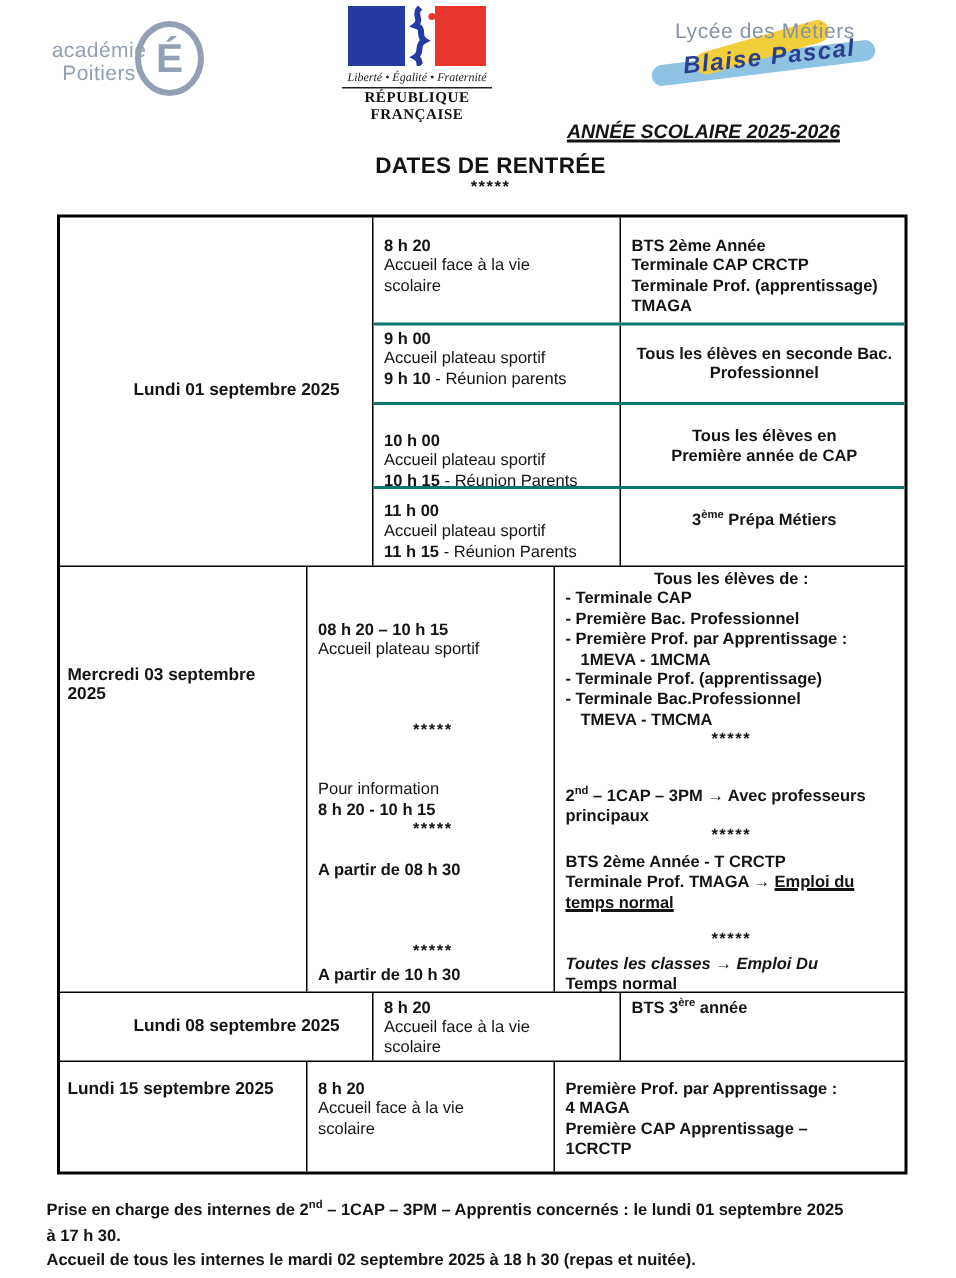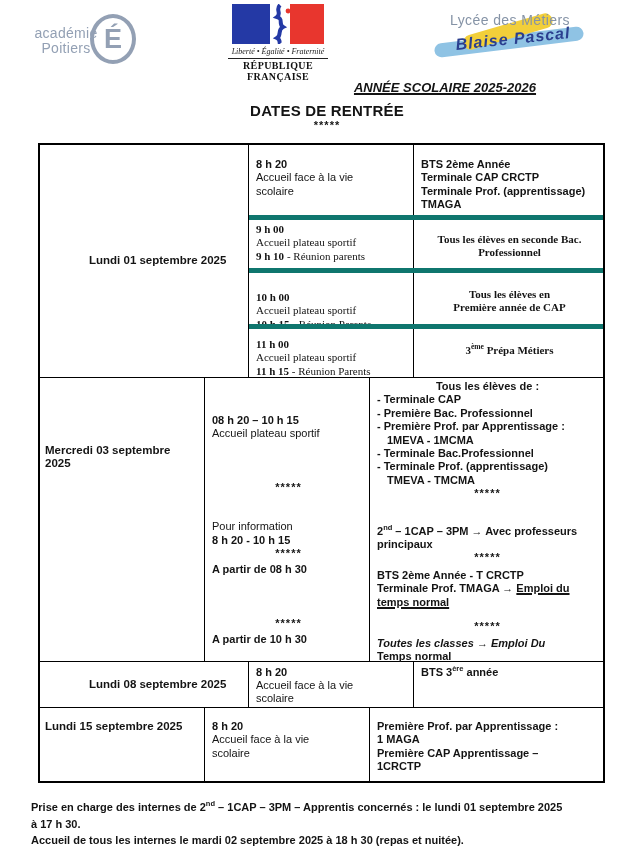--- a/index.html
+++ b/index.html
@@ -32,39 +32,39 @@
   .sw-blue{position:absolute;left:2px;top:27px;width:150px;height:14px;background:var(--swoosh_blue);
            border-radius:8px;transform:rotate(-7deg);}
   .sw-yellow{position:absolute;left:30px;top:16px;width:92px;height:15px;background:var(--swoosh_yellow);
              border-radius:8px;transform:rotate(-16deg);}
   .lycee-title{position:absolute;left:0;top:4px;width:156px;text-align:center;
                color:var(--lycee_gray);font-size:14px;letter-spacing:.4px;}
   .lycee-name{position:absolute;left:16px;top:22px;width:130px;text-align:center;color:var(--lycee_blue);
               font-size:16px;font-weight:bold;font-style:italic;letter-spacing:1px;transform:rotate(-6deg);}
 
   
-  .year-title{position:absolute;left:330px;top:80px;width:230px;text-align:center;
+  .year-title{position:absolute;left:330px;top:80px;width:230px;text-align:right;
               font-size:13px;font-weight:bold;font-style:italic;text-decoration:underline;
               text-decoration-thickness:1.5px;}
   .main-title{position:absolute;left:0;top:102px;width:654px;text-align:center;
               font-size:15px;font-weight:bold;letter-spacing:.2px;}
   .main-stars{position:absolute;left:0;top:119px;width:654px;text-align:center;
               font-size:11px;font-weight:bold;letter-spacing:1px;}
 
   
   .tbl{position:absolute;left:38px;top:143px;width:567px;height:640px;
        border:2px solid #000;box-sizing:border-box;font-size:11px;line-height:13.4px;}
   .trow{display:flex;box-sizing:border-box;}
   .trow + .trow{border-top:1px solid #000;}
   .c-date{width:165px;box-sizing:border-box;border-right:1px solid #000;
           font-weight:bold;font-size:11.5px;padding-left:5px;}
   .c-date.vcenter{display:flex;align-items:center;margin-left:44px;}
   .r-right{flex:1;display:flex;flex-direction:column;}
   .sub{display:flex;box-sizing:border-box;}
-  .sub + .sub{border-top:5px solid #0f766e;font-family:Liberation Serif, serif;}
+  .sub + .sub{border-top:2px solid #0f766e;}
   .c2{width:165px;box-sizing:border-box;border-right:1px solid #000;padding:3px 4px 0 7px;}
   .c3{flex:1;box-sizing:border-box;padding:3px 5px 0 7px;font-weight:bold;}
   .pt12{padding-top:12px;} .pt13{padding-top:13px;} .pt15{padding-top:15px;}
   .pt18{padding-top:18px;} .pt9{padding-top:9px;} .pt4{padding-top:4px;}
   .pt36{padding-top:36px;} .pt66{padding-top:66px;}
   .stars{text-align:center;font-weight:bold;letter-spacing:1px;}
   .li-ind{padding-left:10px;}
   .ul{text-decoration:underline;text-decoration-thickness:1.5px;}
   .arrow{font-weight:bold;}
   sup{font-size:7.5px;vertical-align:super;line-height:0;}
@@ -177,33 +177,33 @@
       <div class="r-right">
         <div class="sub" style="height:283px;">
 
           <div class="c2 pt36">
             <div class="b">08 h 20 – 10 h 15</div>
             <div>Accueil plateau sportif</div>
             <div class="stars" style="margin-top:40px;">*****</div>
             <div style="margin-top:26px;">Pour information</div>
             <div class="b">8 h 20 - 10 h 15</div>
             <div class="stars">*****</div>
-            <div class="b" style="margin-top:3px;">A partir de 08 h 30</div>
+            <div class="b" style="margin-top:14px;">A partir de 08 h 30</div>
             <div class="stars" style="margin-top:40px;">*****</div>
             <div class="b" style="margin-top:3px;">A partir de 10 h 30</div>
           </div>
 
           <div class="c3" style="padding-top:2px;">
             <div class="ctr">Tous les élèves de :</div>
             <div>- Terminale CAP</div>
             <div>-  Première Bac. Professionnel</div>
             <div>-  Première Prof.  par Apprentissage :</div>
             <div class="li-ind">1MEVA - 1MCMA</div>
+            <div>-  Terminale Prof.  (apprentissage)</div>
             <div>-  Terminale Bac.Professionnel</div>
-            <div>-  Terminale Prof.  (apprentissage)</div>
             <div class="li-ind">TMEVA - TMCMA</div>
             <div class="stars">*****</div>
             <div style="margin-top:24px;"><span>2</span><sup>nd</sup><span> – 1CAP – 3PM </span><span class="arrow">→</span><span> Avec professeurs</span></div>
             <div>principaux</div>
             <div class="stars">*****</div>
             <div style="margin-top:4px;">BTS 2ème Année - T CRCTP</div>
             <div><span>Terminale Prof.   TMAGA </span><span class="arrow">→</span> <span class="ul">Emploi du</span></div>
             <div class="ul" style="display:inline-block;">temps  normal</div>
             <div class="stars" style="margin-top:11px;">*****</div>
             <div style="margin-top:3px;font-style:italic;"><span>Toutes les classes </span><span class="arrow">→</span><span> Emploi Du</span></div>
@@ -234,21 +234,21 @@
       <div class="c-date pt12">Lundi  15 septembre 2025</div>
       <div class="r-right">
         <div class="sub" style="height:73px;">
           <div class="c2 pt12">
             <div class="b">8 h 20</div>
             <div>Accueil face à la vie</div>
             <div>scolaire</div>
           </div>
           <div class="c3 pt12">
             <div>Première Prof.  par Apprentissage :</div>
-            <div>1 MAGA</div>
+            <div>4 MAGA</div>
             <div>Première CAP Apprentissage –</div>
             <div>1CRCTP</div>
           </div>
         </div>
       </div>
     </div>
 
   </div>
 
   <div class="footer">

